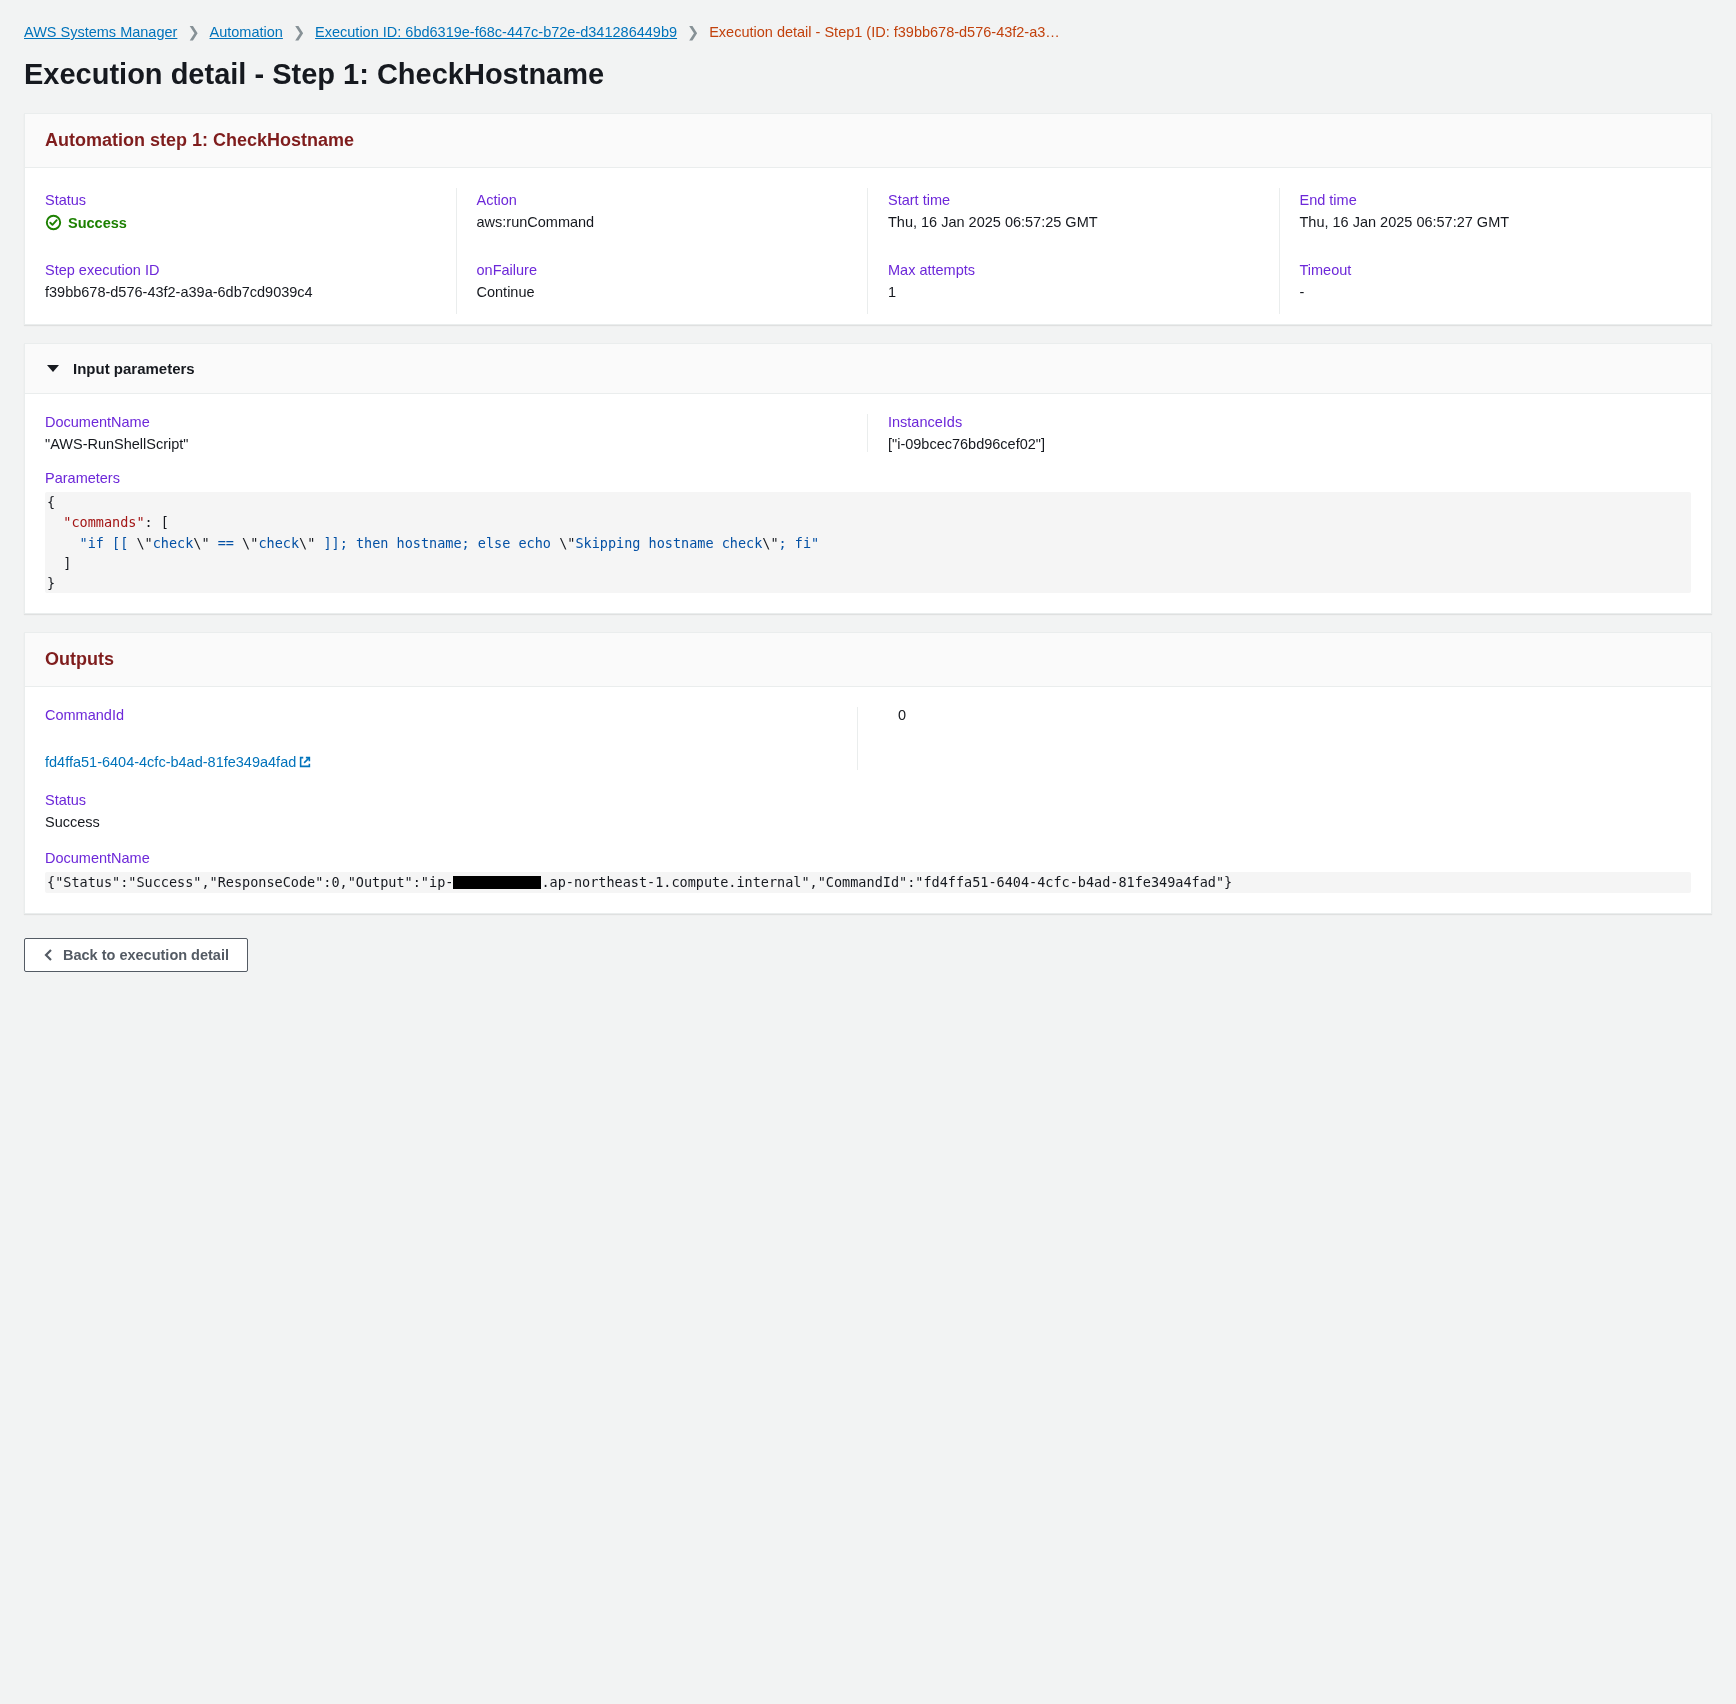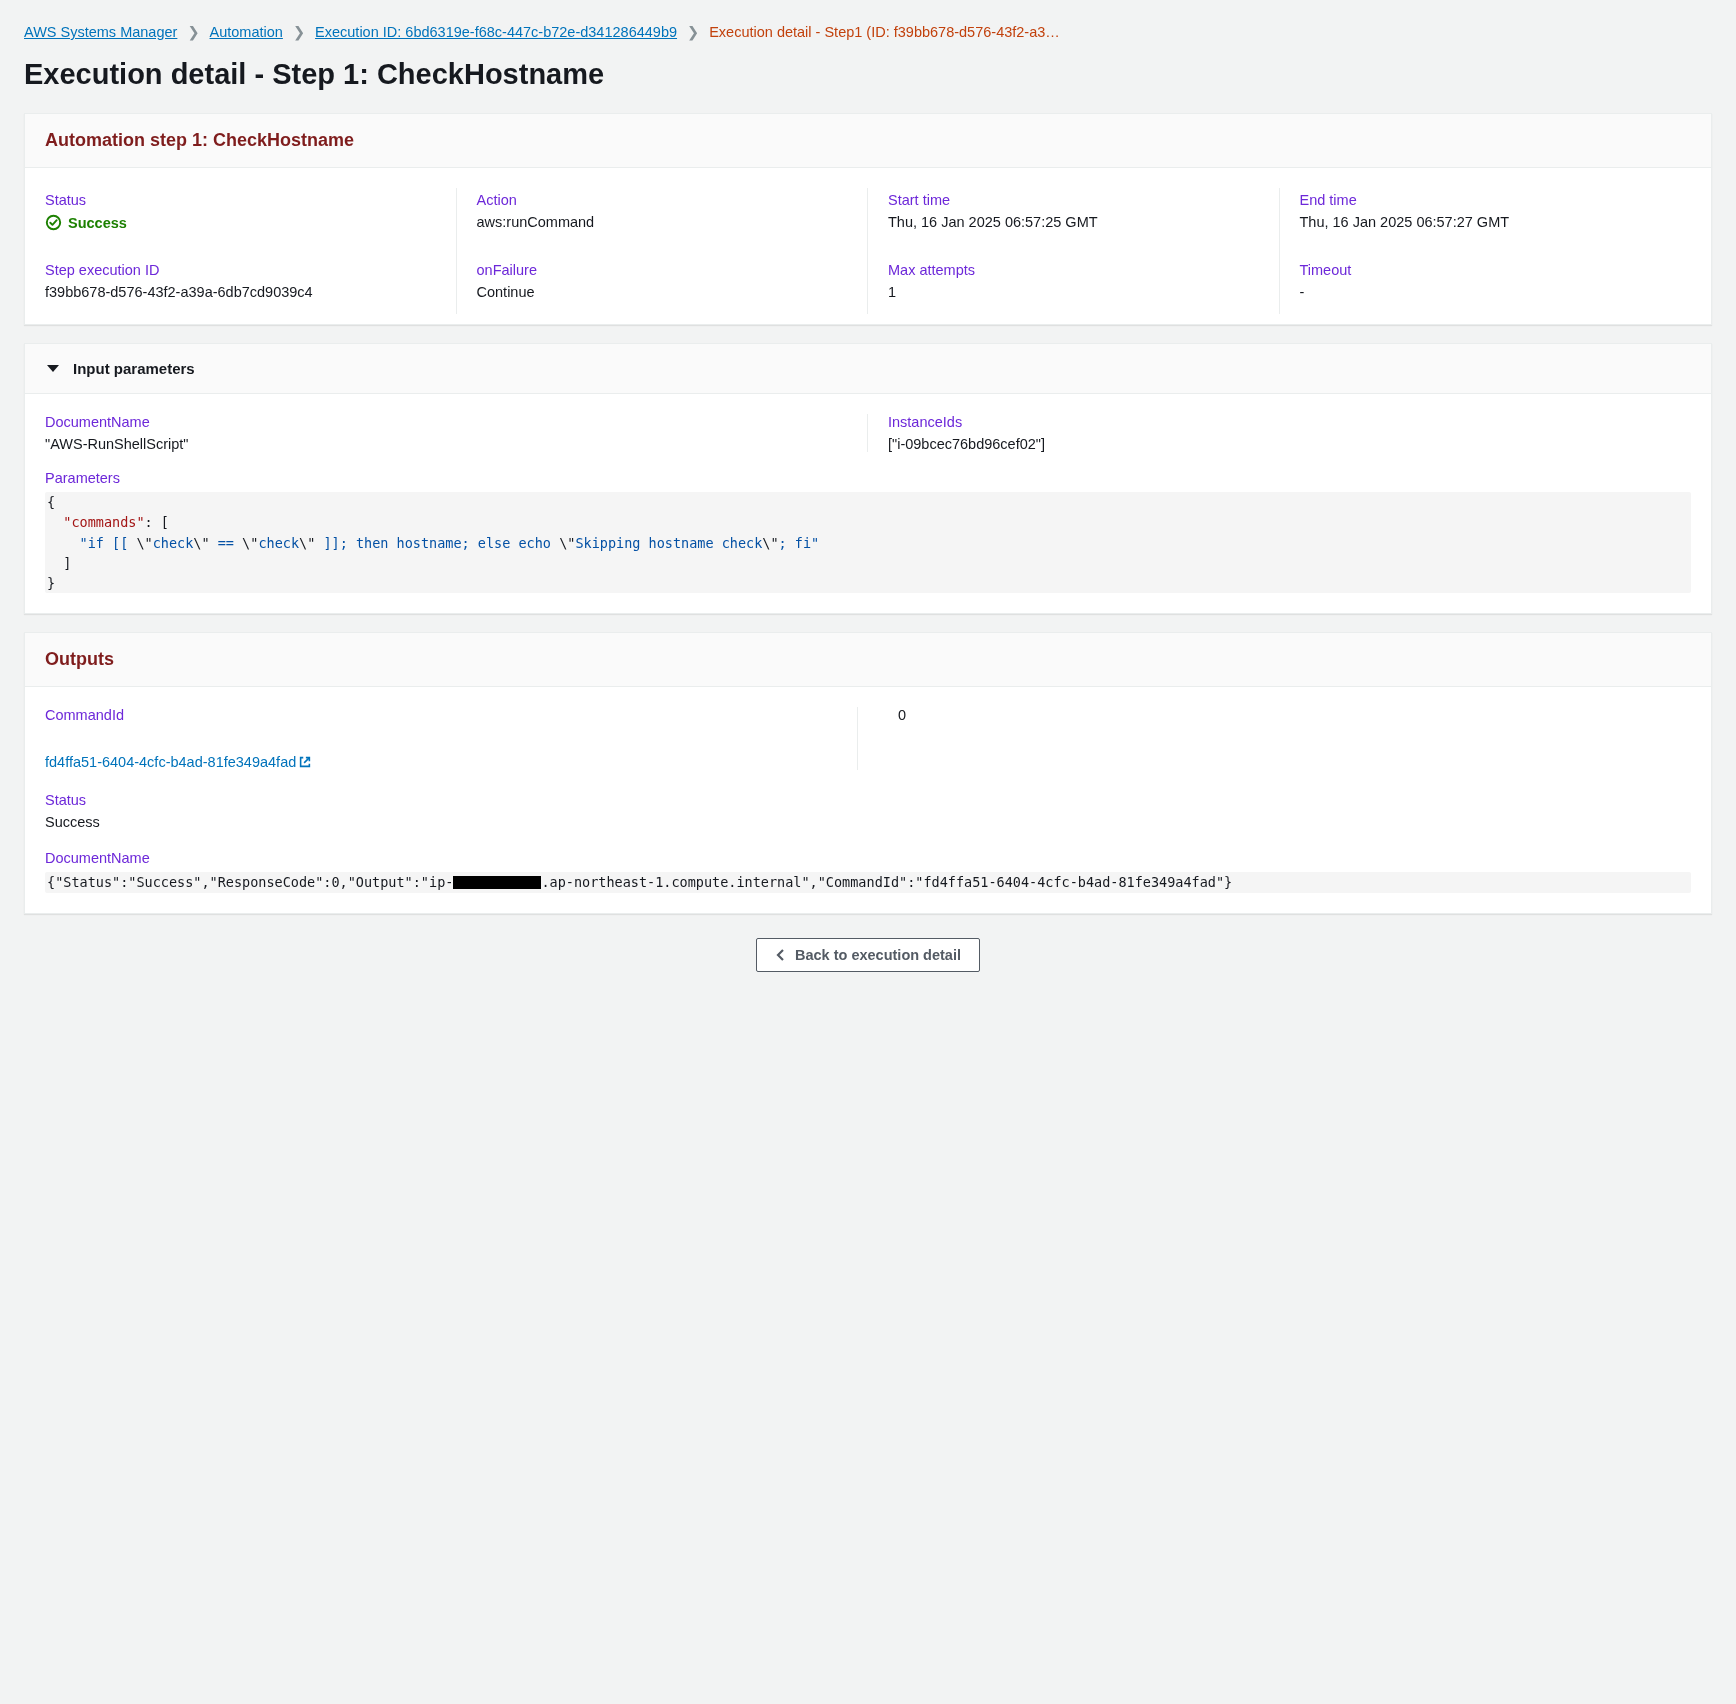--- a/index.html
+++ b/index.html
@@ -150,21 +150,21 @@
 
   .redact {
     display: inline-block;
     background: #000;
     height: 1em;
     vertical-align: -2px;
   }
 
   .footer-actions {
     display: flex;
-    justify-content: center;
+    justify-content: flex-start;
     padding-top: 6px;
   }
   .btn {
     display: inline-flex;
     align-items: center;
     gap: 8px;
     background: #fff;
     border: 1px solid #545b64;
     color: #545b64;
     font-weight: 700;

